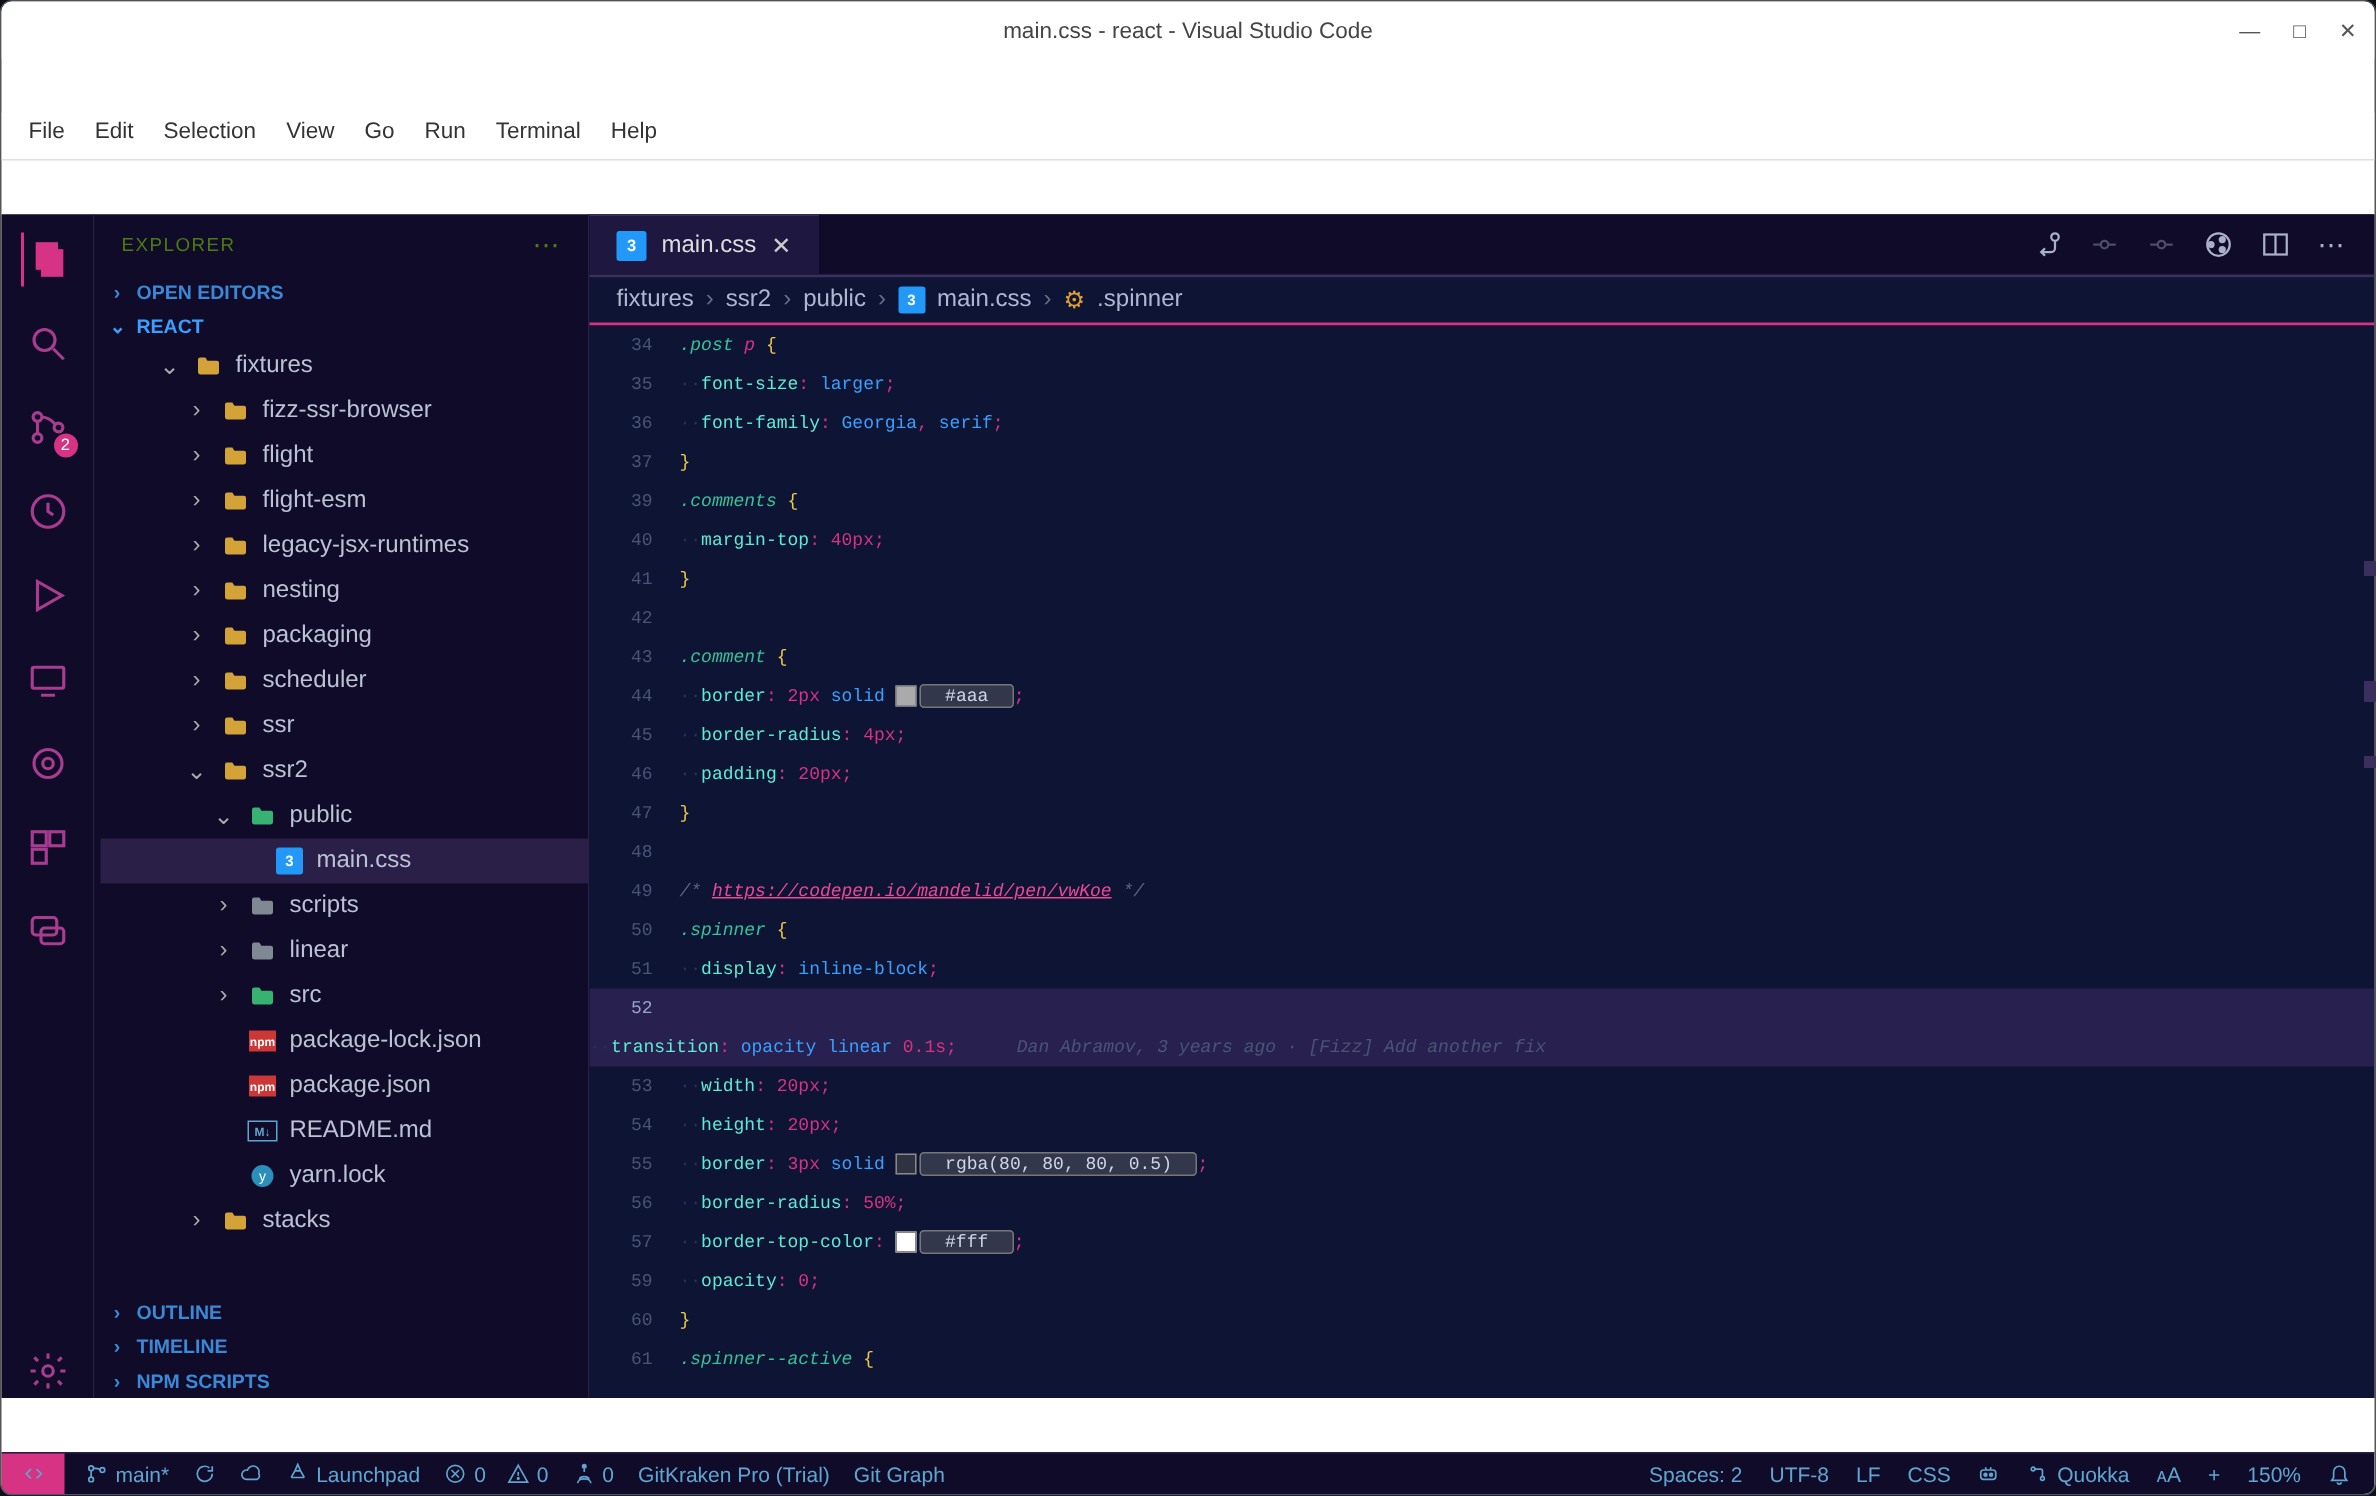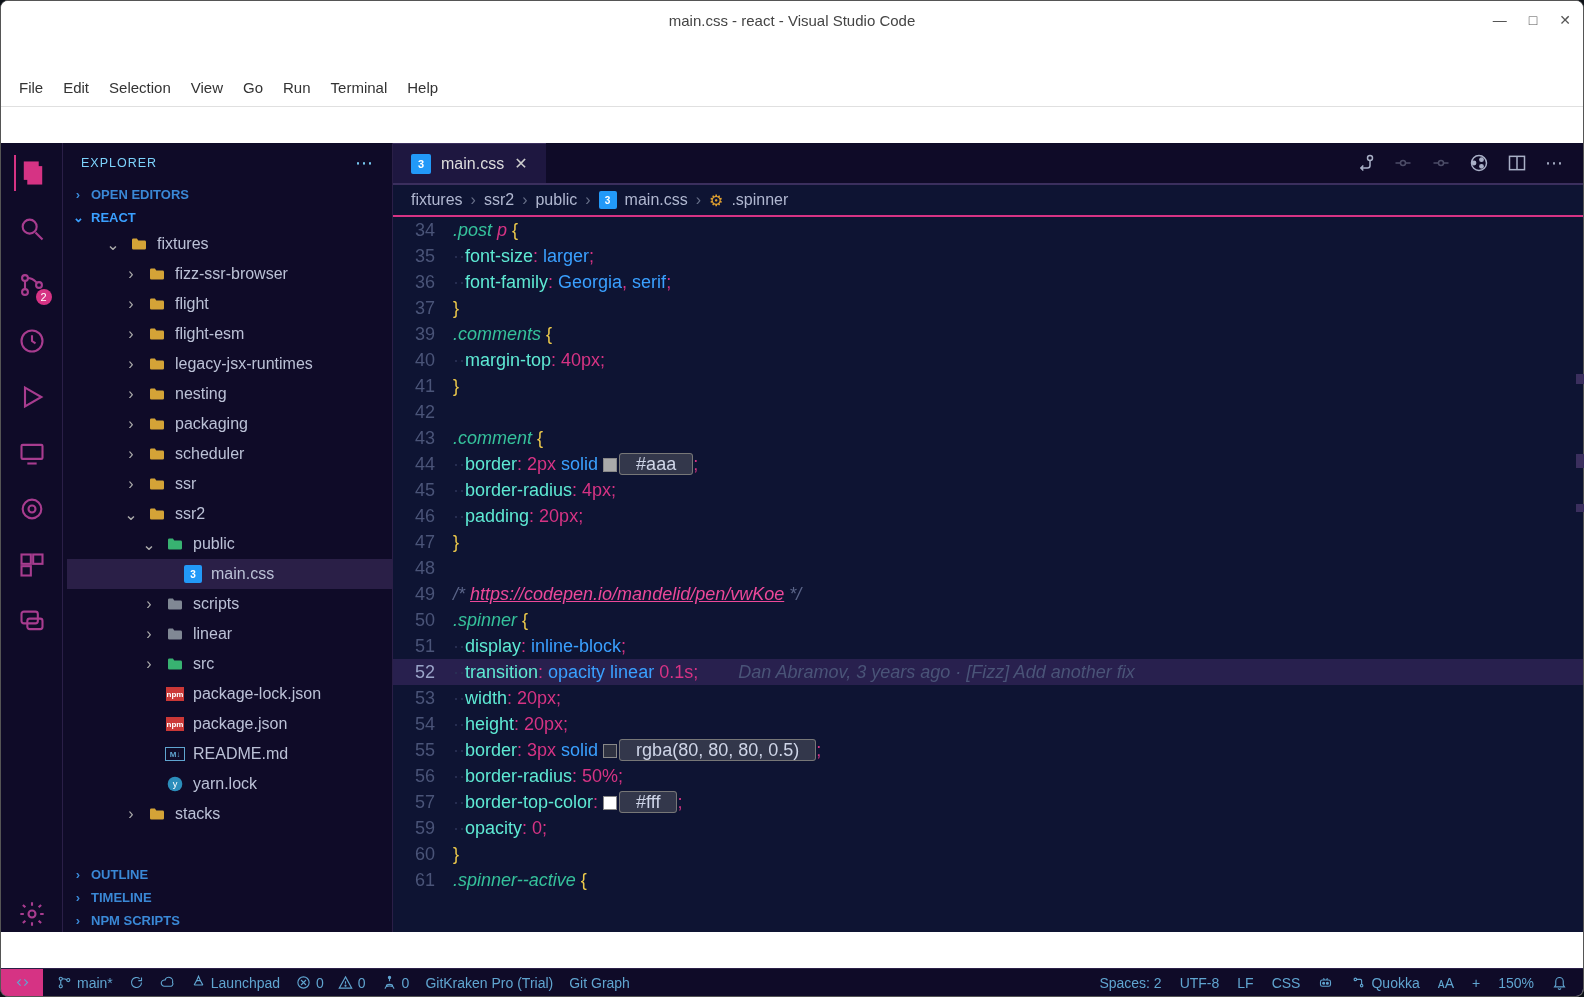--- a/index.html
+++ b/index.html
@@ -12,21 +12,21 @@
 .menubar span { padding:4px 10px; cursor:pointer; }
 .main { flex:1; display:flex; background:#0f0b28; min-height:0; }
 .activitybar { width:62px; background:#0f0b28; display:flex; flex-direction:column; align-items:center; padding-top:12px; gap:20px; border-right:1px solid #2a1f47; }
 .activitybar .aicon { width:36px; height:36px; display:flex; align-items:center; justify-content:center; color:#a83c8f; cursor:pointer; position:relative; }
 .activitybar .aicon svg { width:28px; height:28px; stroke:#a83c8f; fill:none; stroke-width:1.8; }
 .activitybar .aicon.active { border-left:2px solid #d63384; }
 .activitybar .aicon.active svg { stroke:#d63384; fill:#d63384; }
 .activitybar .badge { position:absolute; bottom:-2px; right:-2px; background:#d63384; color:#fff; border-radius:50%; width:16px; height:16px; font-size:11px; display:flex; align-items:center; justify-content:center; }
 .activitybar .spacer { flex:1; }
 .sidebar { width:330px; background:#0f0b28; display:flex; flex-direction:column; border-right:1px solid #2a1f47; min-height:0; }
-.sidebar-header { height:40px; display:flex; align-items:center; justify-content:space-between; padding:0 18px; color:#7dd3fc; letter-spacing:1px; font-size:12.5px; }
+.sidebar-header { height:40px; display:flex; align-items:center; justify-content:space-between; padding:0 18px; color:#4d7c0f; letter-spacing:1px; font-size:12.5px; }
 .sidebar-body { flex:1; overflow:hidden; min-height:0; display:flex; flex-direction:column; }
 .section-hdr { display:flex; align-items:center; gap:8px; padding:4px 10px; color:#3aa0ff; font-weight:700; font-size:13px; cursor:pointer; }
 .section-hdr.dim { color:#3a88d6; }
 .chev { display:inline-block; width:10px; text-align:center; font-size:13px; }
 .tree { flex:1; overflow:auto; padding-left:4px; font-size:16px; color:#bbc1d6; }
 .tree-row { display:flex; align-items:center; gap:8px; height:30px; padding-left:0; cursor:pointer; white-space:nowrap; }
 .tree-row.selected { background:#2a1f47; }
 .tree-row .twist { width:16px; display:inline-flex; justify-content:center; color:#aaa; }
 .tree-row .ficon { width:20px; display:inline-flex; justify-content:center; }
 .depth-1 { padding-left:38px; }
@@ -37,23 +37,23 @@
 .tabs { height:42px; background:#0f0b28; display:flex; align-items:stretch; border-bottom:2px solid #3b2f5e; }
 .tab { display:flex; align-items:center; gap:10px; padding:0 18px; background:#1e1740; border-top:1px solid #3b2f5e; color:#ddd; font-size:16px; cursor:pointer; }
 .tab .close { font-size:16px; color:#ccc; }
 .tab .ficon-css { width:20px; height:20px; background:#2299f8; display:inline-flex; align-items:center; justify-content:center; color:#fff; font-weight:700; font-size:11px; border-radius:2px; }
 .tabs .actions { margin-left:auto; display:flex; align-items:center; gap:18px; padding-right:20px; color:#a9b0c7; }
 .tabs .actions svg { width:20px; height:20px; stroke:#a9b0c7; fill:none; stroke-width:1.8; cursor:pointer; }
 .breadcrumb { height:32px; display:flex; align-items:center; gap:8px; padding:0 18px; color:#b0b7d0; font-size:16px; border-bottom:2px solid #d63384; background:#0e1433; }
 .breadcrumb .sep { color:#666e88; }
 .breadcrumb .bicon-css { width:18px; height:18px; background:#2299f8; display:inline-flex; align-items:center; justify-content:center; color:#fff; font-weight:700; font-size:10px; border-radius:2px; }
 .breadcrumb .bicon-sel { color:#e0a030; }
-.code { flex:1; overflow:auto; font-family:Liberation Sans, sans-serif; font-size:18px; line-height:26px; background:#0e1433; position:relative; }
+.code { flex:1; overflow:auto; font-family:Liberation Mono, monospace; font-size:12px; line-height:26px; background:#0e1433; position:relative; }
 .line { display:flex; white-space:pre; }
-.line.hl { background:rgba(80,50,120,0.4); }
+.line.hl { background:rgba(80,50,120,0.4);flex-direction:column; }
 .gutter { width:60px; text-align:right; padding-right:18px; color:#4a5478; flex-shrink:0; user-select:none; }
 .line.curr .gutter { color:#9aa4c8; }
 .code-content { flex:1; }
 .tok-sel { color:#35c19b; font-style:italic; }
 .tok-tag { color:#d63384; font-style:italic; }
 .tok-brace { color:#ecc94b; }
 .tok-prop { color:#5eead4; }
 .tok-punc { color:#d63384; }
 .tok-num { color:#d63384; }
 .tok-val { color:#3aa0ff; }

